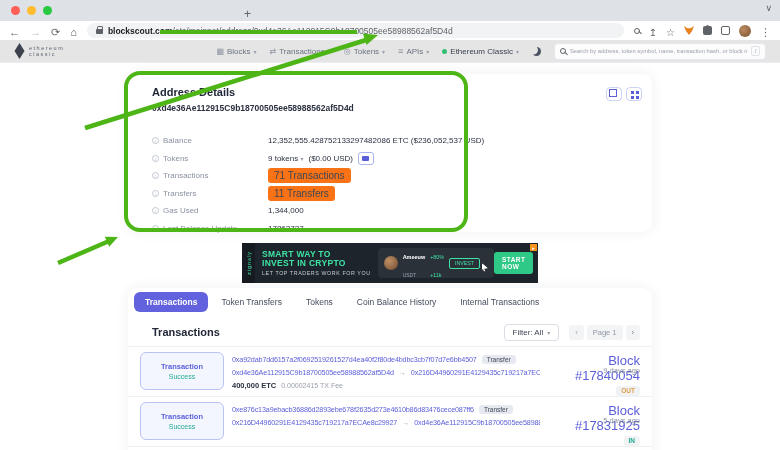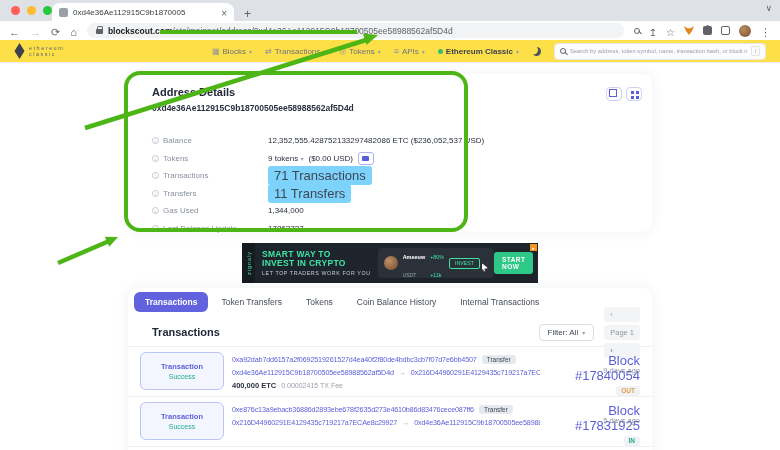--- a/index.html
+++ b/index.html
@@ -45,32 +45,32 @@
   .i-star::before{content:"☆"; font-size:10px;}
   .fox{ width:10px; height:9px; background:#e8821e; clip-path:polygon(0 0,20% 55%,50% 100%,80% 55%,100% 0,65% 25%,35% 25%); }
   .puzzle{ width:9px; height:9px; background:#5f6368; border-radius:2px; position:relative;}
   .puzzle::before{content:""; position:absolute; width:3px; height:3px; border-radius:50%; background:#5f6368; top:-1.5px; left:3px;}
   .profile-sq{ width:9px; height:9px; border:1.4px solid #5f6368; border-radius:2px; }
   .avatar{ width:12px; height:12px; border-radius:50%;
            background:radial-gradient(circle at 35% 35%, #b98a5e, #7c5132); }
   .i-dots::before{content:"⋮"; font-size:11px;}
 
   
-  .site-header{ position:absolute; left:0; top:40px; right:0; height:23px; background:#fde047;
+  .site-header{ position:absolute; left:0; top:40px; right:0; height:23px; background:#e5e5e5;
                 border-bottom:1px solid #ededf1; display:flex; align-items:center; padding:0 14px; }
   .logo{ display:flex; align-items:center; gap:4px; }
   .logo-text{ font-size:5.5px; color:#5c6470; letter-spacing:1.5px; line-height:6px; text-transform:lowercase;}
   .nav{ margin-left:auto; display:flex; align-items:center; gap:13px; }
   .nav-item{ display:flex; align-items:center; gap:3px; font-size:8px; color:#6b7280; }
   .i-blocks::before{content:"▦"; font-size:8px; color:#8a91a0;}
   .i-tx::before{content:"⇄"; font-size:8px; color:#8a91a0;}
   .i-coin::before{content:"◎"; font-size:8px; color:#8a91a0;}
   .i-apis::before{content:"≡"; font-size:9px; color:#8a91a0;}
   .i-caret::before{content:"▾"; font-size:6px; color:#9aa0ab;}
-  .net{ font-weight:bold; color:#3b4151; }
+  .net{ font-weight:normal; color:#3b4151; }
   .dot{ width:5px; height:5px; border-radius:50%; background:#2fbf71; }
   .moon{ width:9px; height:9px; border-radius:50%; box-shadow:inset -3px -1.5px 0 0 #4a5160; }
   .search-box{ width:212px; height:17px; border:1px solid #e4e7ed; background:#fcfcfd; border-radius:4px;
                display:flex; align-items:center; gap:4px; padding:0 5px; }
   .search-box input{ flex:1; border:none; outline:none; background:transparent; font-size:5.8px;
                      color:#3b4151; font-family:"Liberation Sans",sans-serif; }
   .search-box input::placeholder{ color:#9aa0ab; }
   .kbd{ font-size:6px; color:#9aa0ab; border:1px solid #e0e3e9; border-radius:2px; padding:0 2.5px; line-height:8px;}
 
   
@@ -78,21 +78,21 @@
               border-radius:10px; box-shadow:0 0 14px rgba(30,40,80,.07); padding:12px 24px; }
   .card-title{ font-size:11px; font-weight:bold; color:#222838; }
   .addr-hash{ font-size:8.5px; font-weight:bold; color:#2a3040; margin-top:5px; }
   .kv{ display:flex; align-items:center; height:17.5px; }
   .kv-rows{ margin-top:19px; }
   .kv .lab{ width:116px; display:flex; align-items:center; gap:4px; font-size:8px; color:#8a91a0; }
   .info{ width:7px; height:7px; border:1px solid #c3c8d2; border-radius:50%; color:#c3c8d2;
          font-size:5px; line-height:6px; text-align:center; flex:none;}
   .info::before{content:"i";}
   .kv .val{ font-size:8px; color:#2a3040; display:flex; align-items:center; gap:5px; }
-  .pill-badge{ background:#7dd3fc; border-radius:3px; padding:2px 6px; font-size:13px; color:#3f4654; }
+  .pill-badge{ background:#f97316; border-radius:3px; padding:2px 6px; font-size:10px; color:#3f4654; }
   .wallet-btn{ width:16px; height:13px; border:1px solid #aab4f0; border-radius:3px; background:#fff;
                display:flex; align-items:center; justify-content:center; }
   .wallet-glyph{ width:7px; height:5px; background:#5b5ed9; border-radius:1px; }
   .card-actions{ position:absolute; top:13px; right:10px; display:flex; gap:4px; }
   .sq-btn{ width:16px; height:14px; border:1px solid #ccd3f3; border-radius:4px; background:#fff;
            display:flex; align-items:center; justify-content:center; }
   .ic-copy{ width:6px; height:6px; border:1px solid #5b5ed9; position:relative; }
   .ic-copy::before{ content:""; position:absolute; left:-3px; top:-3px; width:6px; height:6px; border:1px solid #5b5ed9; background:#fff;}
   .ic-qr{ width:3px; height:3px; background:#5b5ed9; box-shadow:5px 0 #5b5ed9, 0 5px #5b5ed9, 5px 5px #5b5ed9; margin:-3px 0 0 -3px;}
 
@@ -124,21 +124,21 @@
   
   .tx-card{ position:absolute; left:128px; top:288px; width:524px; height:200px; background:#fff;
             border-radius:10px 10px 0 0; box-shadow:0 0 14px rgba(30,40,80,.07); }
   .tabs{ display:flex; align-items:center; gap:2px; padding:5px 6px; height:28px; }
   .tab-item{ font-size:8.5px; color:#454c5c; padding:5px 11px; border-radius:6px; }
   .tab-item.active{ background:#6262de; color:#fff; font-weight:bold; }
   .tx-head{ display:flex; align-items:center; padding:7px 12px 5px 24px; height:30px; }
   .tx-heading{ font-size:11px; font-weight:bold; color:#222838; }
   .filter-btn{ margin-left:auto; display:flex; align-items:center; gap:4px; border:1px solid #d9dde4;
                border-radius:4px; padding:3px 8px; font-size:8px; color:#3f4654; background:#fff; }
-  .pager{ display:flex; gap:3px; margin-left:10px;flex-direction:column; }
+  .pager{ display:flex; gap:3px; margin-left:10px; }
   .pg{ background:#f3f4f6; border-radius:3px; font-size:7.5px; color:#9aa1ad; padding:3px 6px; }
   .pg.lbl{ color:#8f96a3; }
   .i-prev::before{content:"‹";} .i-next::before{content:"›"; color:#6d7485;}
   .tx-row{ border-top:1px solid #eef0f3; height:50px; padding:5px 12px; display:flex; gap:8px; }
   .status-box{ width:84px; height:38px; background:#f4f6ff; border:1px solid #b9c4f5; border-radius:6px;
                display:flex; flex-direction:column; align-items:center; justify-content:center; gap:2px; flex:none;}
   .st-type{ font-size:7.5px; font-weight:bold; color:#5a5fd8; }
   .st-ok{ font-size:7px; color:#21ab8e; }
   .tx-mid{ flex:1; overflow:hidden; padding-top:1px; }
   .tx-line{ display:flex; align-items:center; gap:5px; height:13px; white-space:nowrap;text-align:center; }
@@ -164,25 +164,20 @@
 </style>
 </head>
 <body>
 
 <div class="tabstrip">
   <div class="traffic">
     <span class="light r"></span>
     <span class="light y"></span>
     <span class="light g"></span>
   </div>
-  <div class="tab">
-    <span class="favicon"></span>
-    <span class="tab-title">0xd4e36Ae112915C9b1870005</span>
-    <span class="i i-close"></span>
-  </div>
   <span class="i i-plus newtab"></span>
   <span class="win-chev"></span>
 </div>
 
 <div class="toolbar">
   <span class="i i-back"></span>
   <span class="i i-fwd"></span>
   <span class="i i-refresh"></span>
   <span class="i i-home"></span>
   <div class="url-pill">

